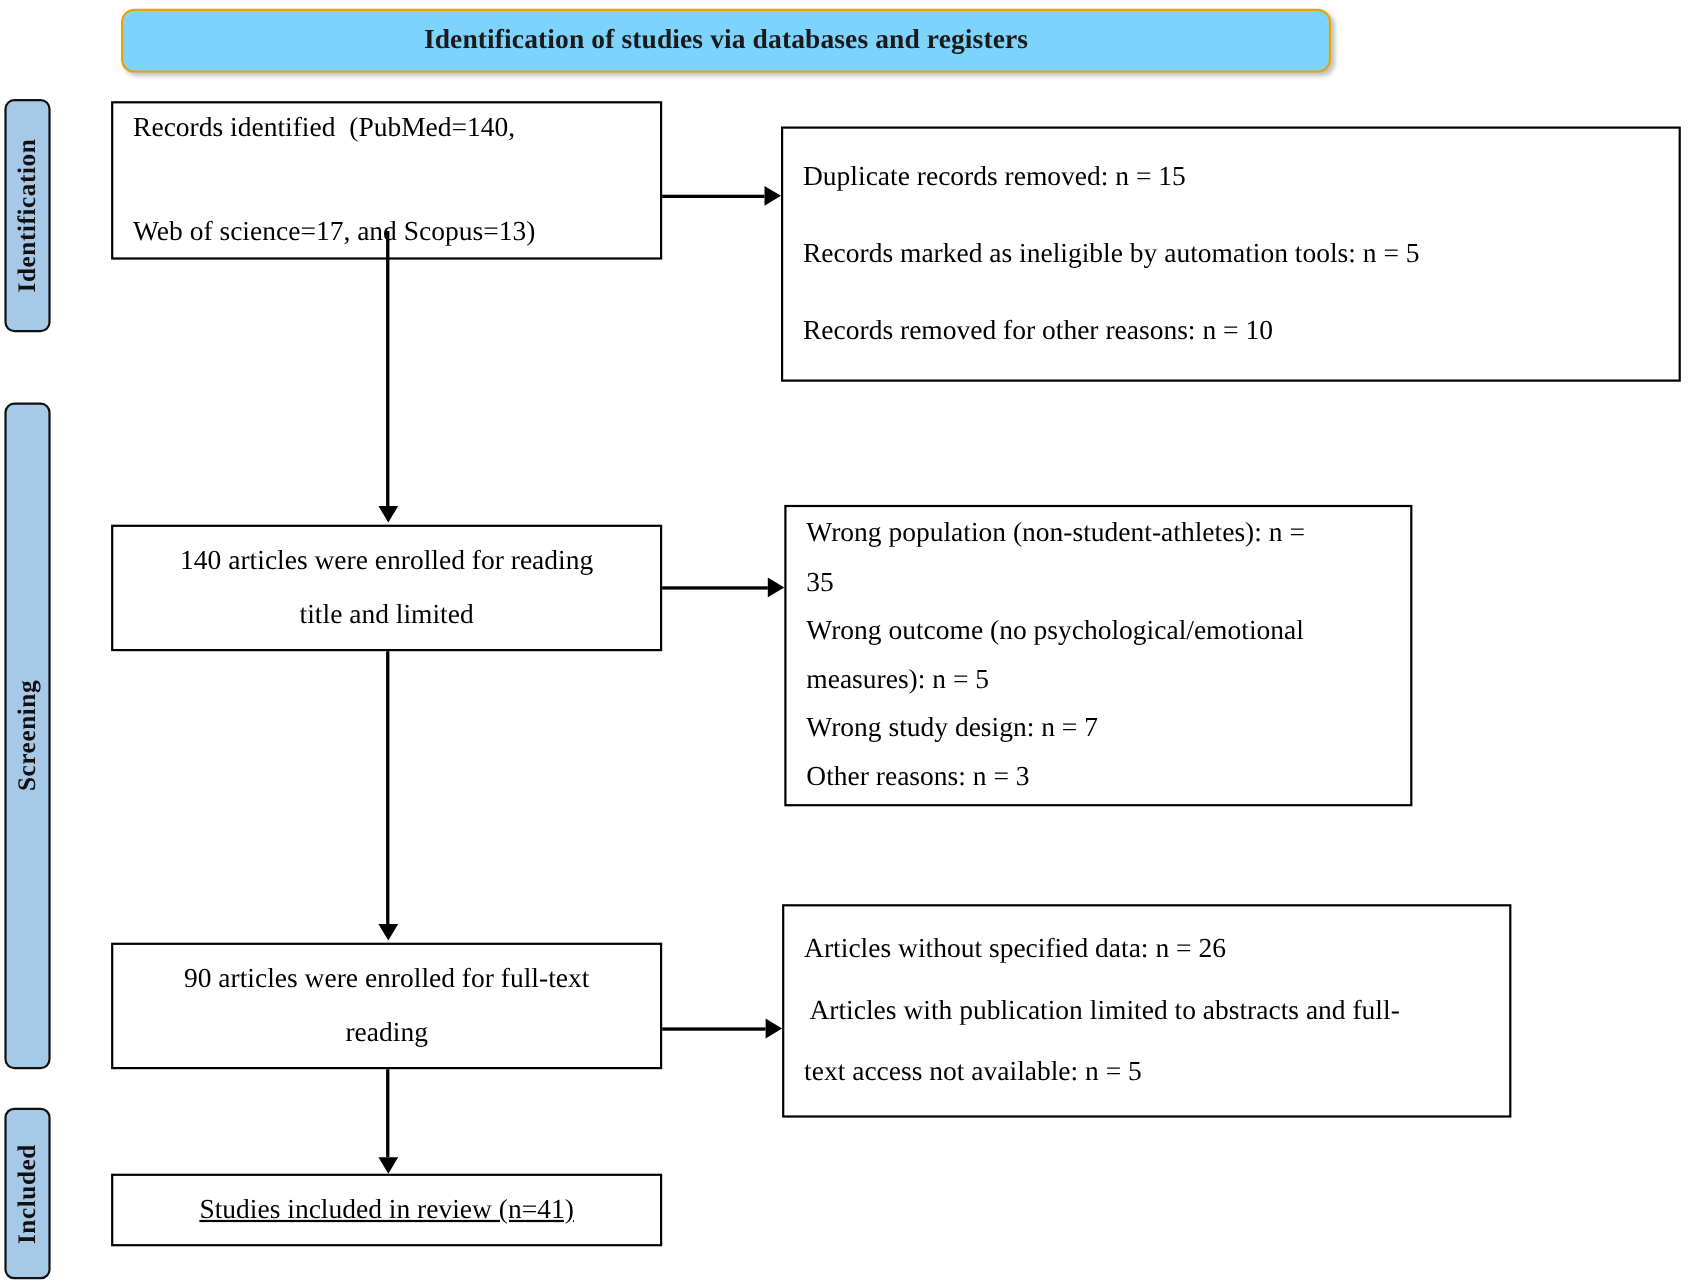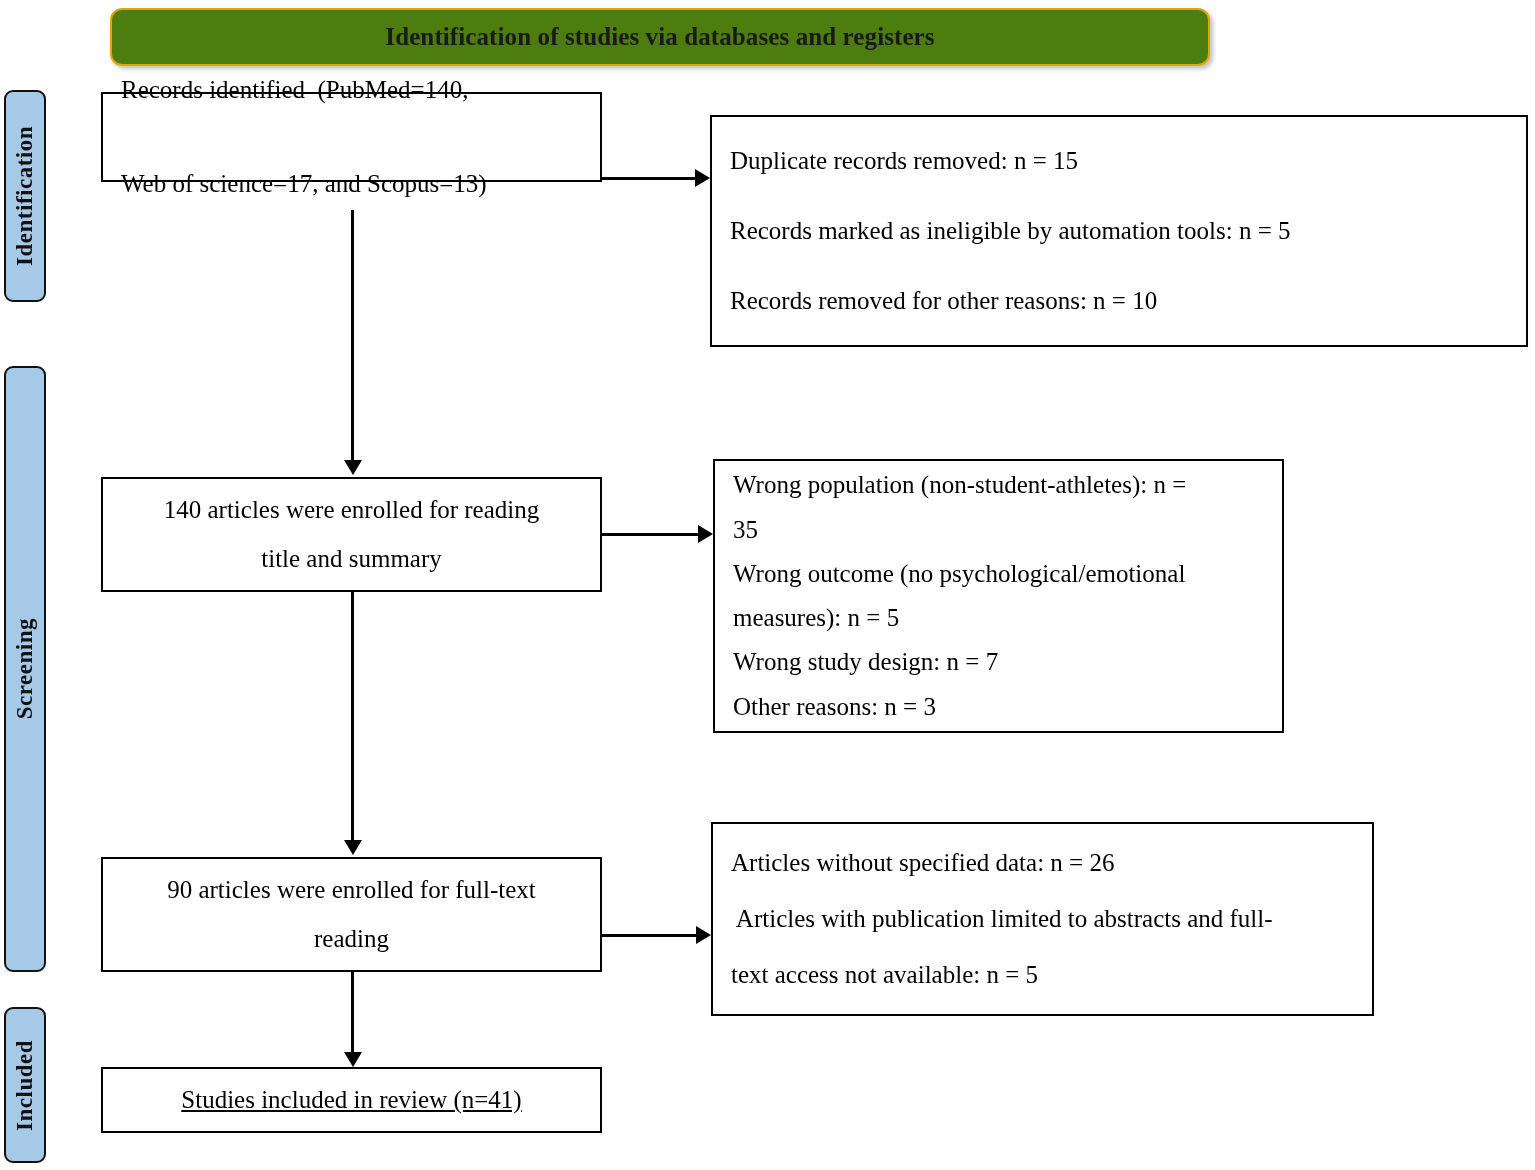--- a/index.html
+++ b/index.html
@@ -20,21 +20,21 @@
     background: #ffffff;
   }
 
   
   .banner {
     position: absolute;
     left: 110px;
     top: 8px;
     width: 1100px;
     height: 58px;
-    background: #4d7c0f;
+    background: #7dd3fc;
     border: 2px solid #E8A400;
     border-radius: 12px;
     box-shadow: 3px 3px 4px rgba(120,120,120,0.45);
     display: flex;
     align-items: center;
     justify-content: center;
     box-sizing: border-box;
   }
   .banner-text {
     font-weight: bold;
@@ -137,40 +137,40 @@
   <div class="rail" style="top:90px; height:212px;">
     <span class="rail-text">Identification</span>
   </div>
   <div class="rail" style="top:366px; height:606px;">
     <span class="rail-text">Screening</span>
   </div>
   <div class="rail" style="top:1007px; height:156px;">
     <span class="rail-text">Included</span>
   </div>
 
-  <div class="box box-left lines-gap-lg" style="left:101px; top:92px; width:501px; height:90px;gap:24px;">
+  <div class="box box-left lines-gap-lg" style="left:101px; top:92px; width:501px; height:144px;gap:24px;">
     <span class="line">Records identified  (PubMed=140,</span>
     <span class="line">Web of science=17, and Scopus=13)</span>
   </div>
 
   <div class="box box-left lines-gap-lg" style="left:710px; top:115px; width:818px; height:232px;">
     <span class="line">Duplicate records removed: n = 15</span>
     <span class="line">Records marked as ineligible by automation tools: n = 5</span>
     <span class="line">Records removed for other reasons: n = 10</span>
   </div>
 
   <div class="hline" style="left:602px; top:177px; width:93px;"></div>
   <div class="arrow-right" style="left:695px; top:169px;"></div>
 
   <div class="vline" style="left:351px; top:210px; height:250px;"></div>
   <div class="arrow-down" style="left:344px; top:460px;"></div>
 
   <div class="box box-center" style="left:101px; top:477px; width:501px; height:115px;">
     <span class="line">140 articles were enrolled for reading</span>
-    <span class="line">title and summary</span>
+    <span class="line">title and limited</span>
   </div>
 
   <div class="box box-left lines-gap-sm" style="left:713px; top:459px; width:571px; height:274px;">
     <span class="line">Wrong population (non-student-athletes): n =</span>
     <span class="line">35</span>
     <span class="line">Wrong outcome (no psychological/emotional</span>
     <span class="line">measures): n = 5</span>
     <span class="line">Wrong study design: n = 7</span>
     <span class="line">Other reasons: n = 3</span>
   </div>

